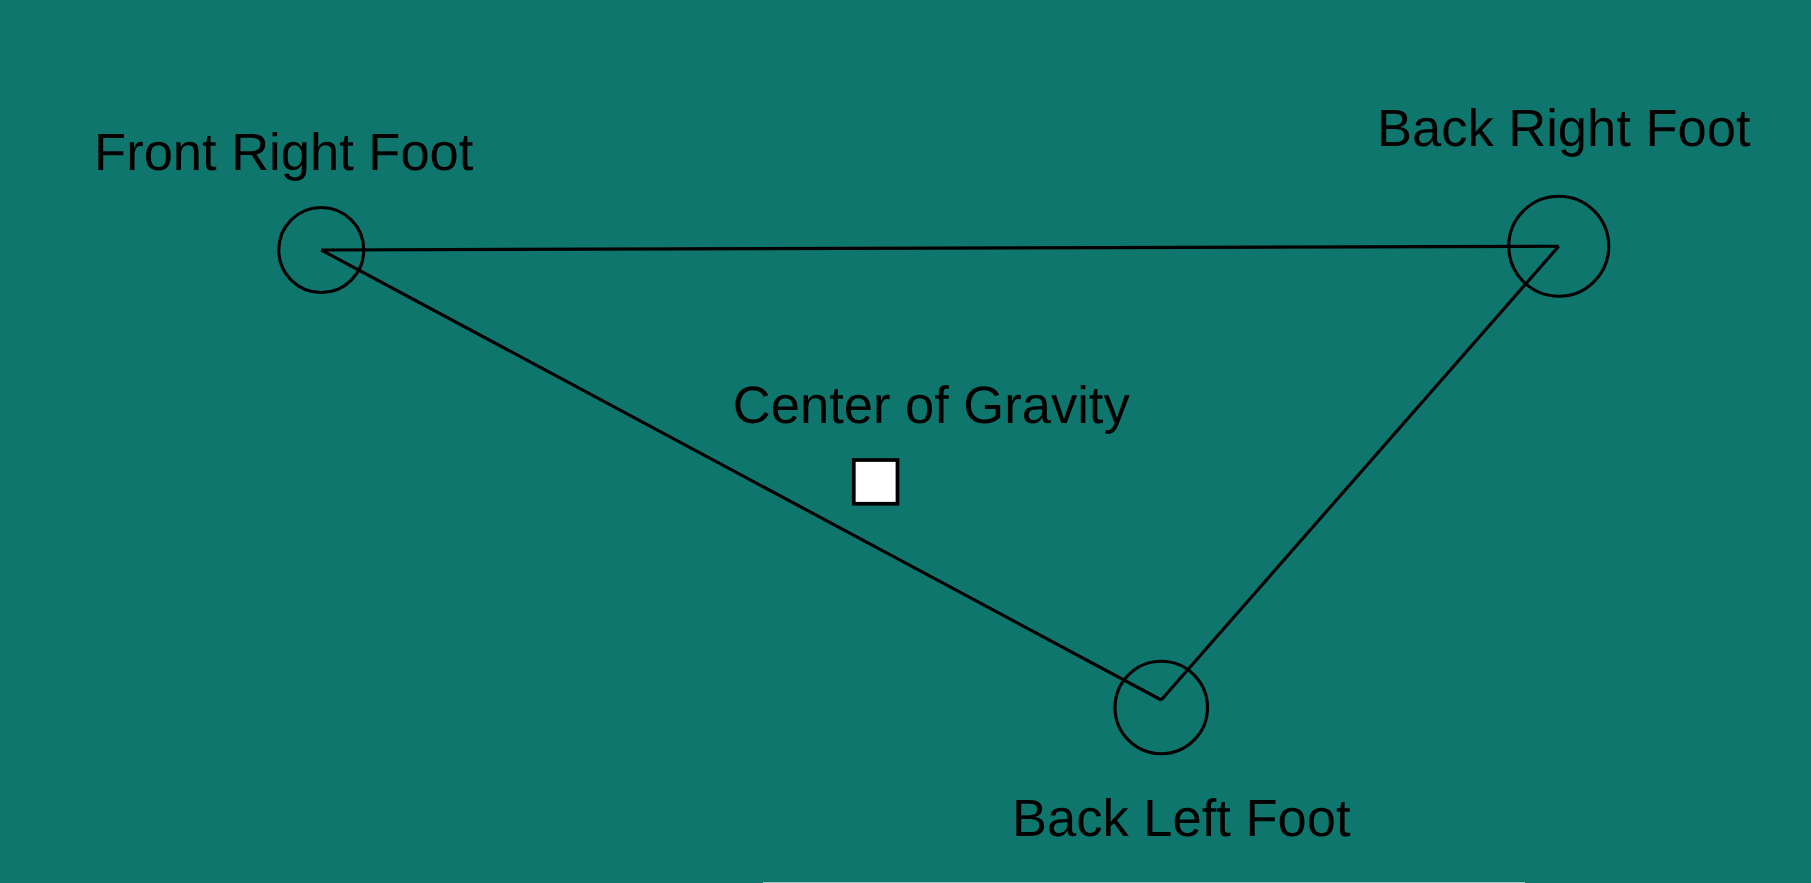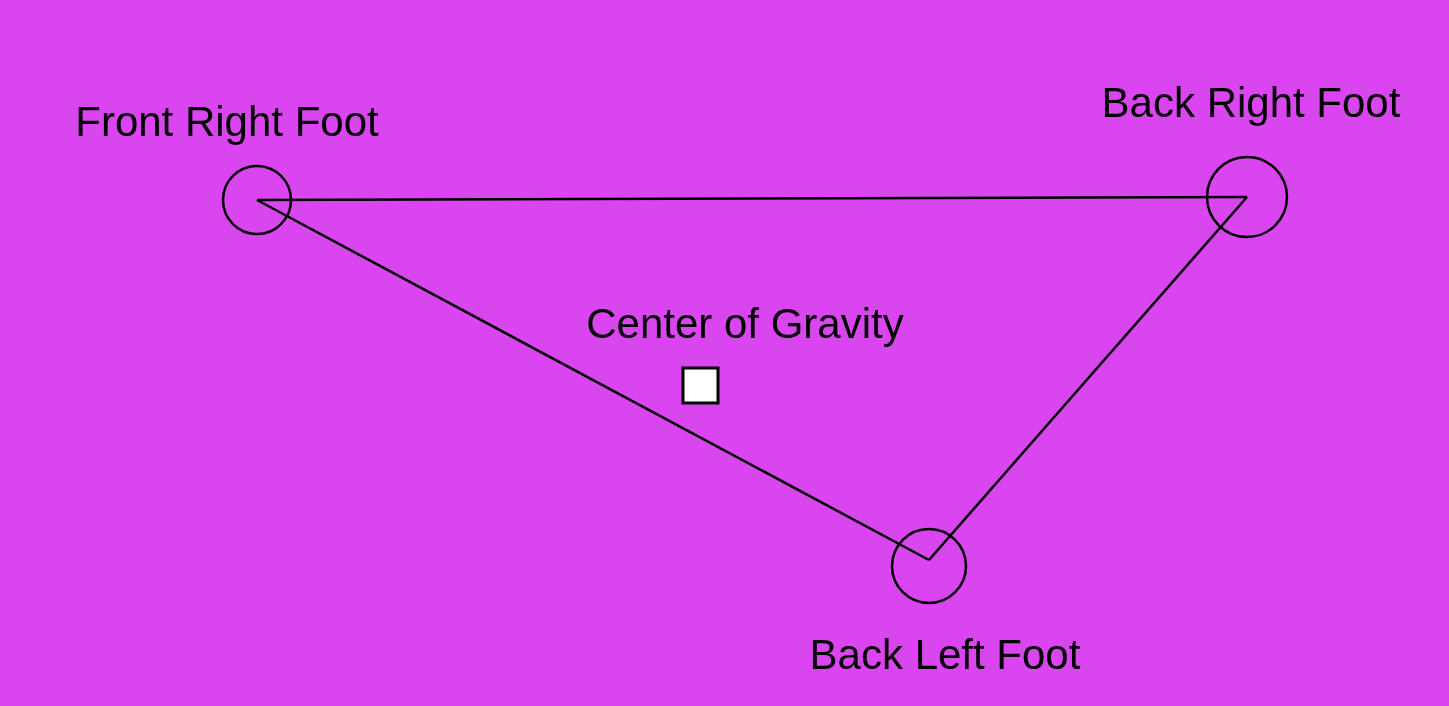--- a/index.html
+++ b/index.html
@@ -8,21 +8,21 @@
     background: #ffffff;
     width: 1449px;
     height: 706px;
     overflow: hidden;
     font-family: "Liberation Sans", sans-serif;
   }
   .canvas {
     position: relative;
     width: 1449px;
     height: 706px;
-    background: #d946ef;
+    background: #0f766e;
   }
   svg {
     display: block;
     width: 1449px;
     height: 706px;
   }
   .edge {
     stroke: #000000;
     stroke-width: 2.5;
     fill: none;

